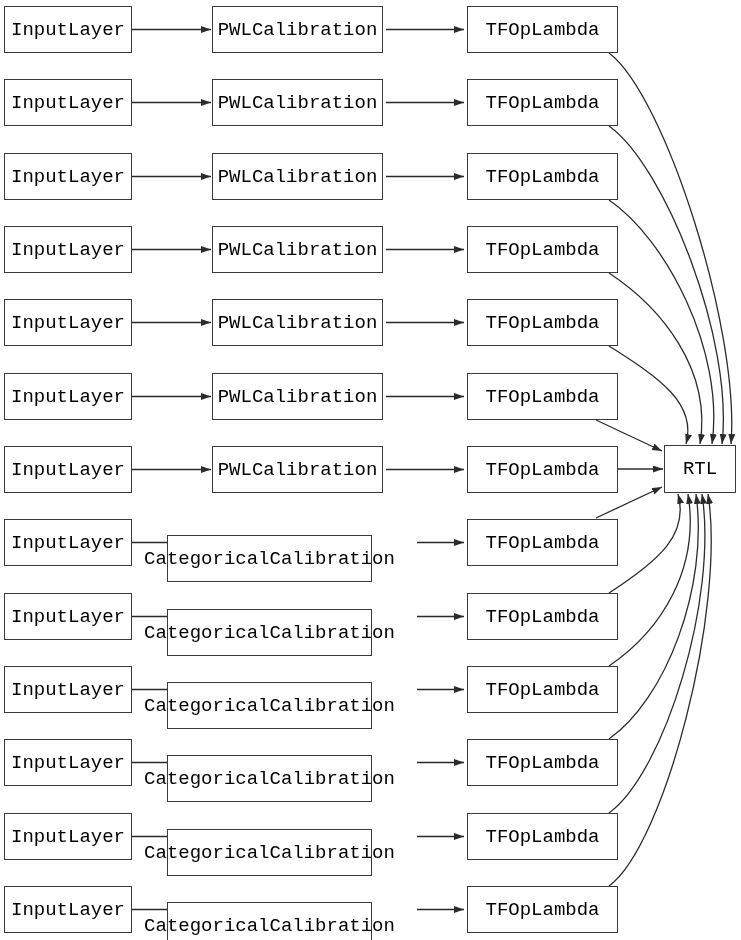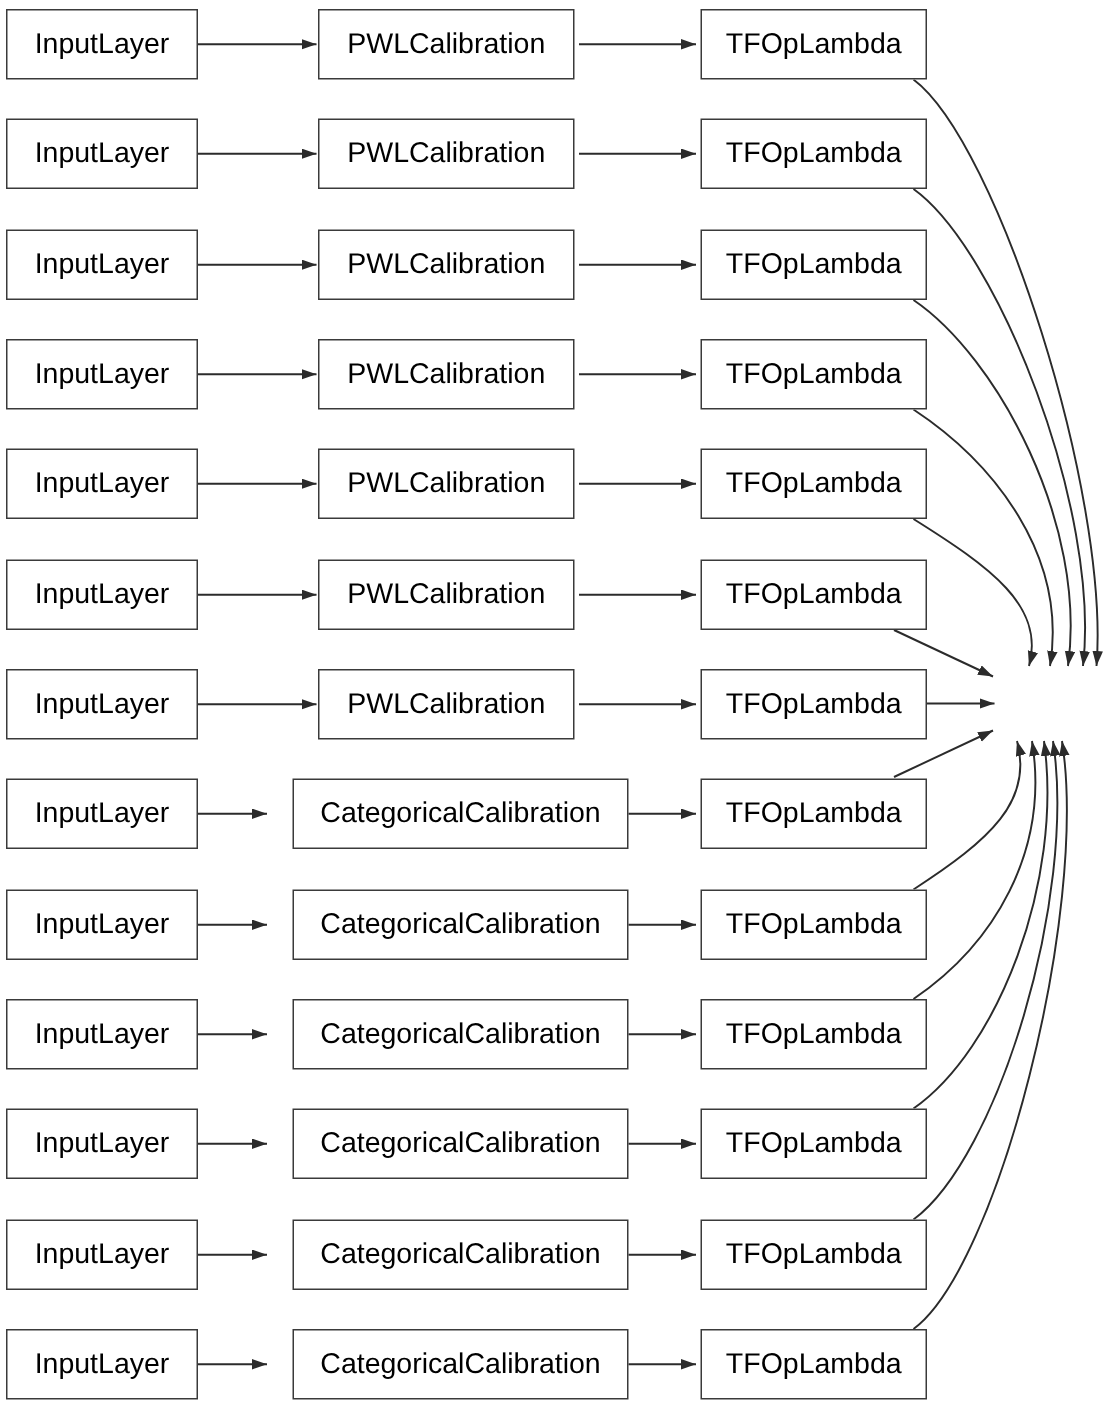--- a/index.html
+++ b/index.html
@@ -1,36 +1,36 @@
 <!DOCTYPE html>
 <html><head>
 <meta charset="utf-8">
 <style>
   html,body{margin:0;padding:0;background:#ffffff;}
   .canvas{
     position:relative;
     width:741px;height:940px;
     background:#ffffff;
-    font-family:Liberation Sans, sans-serif;
+    font-family:Liberation Mono, monospace;
     overflow:hidden;
   }
   .edges{position:absolute;left:0;top:0;width:741px;height:940px;}
   .box{
     position:absolute;
     height:47px;
     box-sizing:border-box;
     border:1.4px solid #3a3a3a;
     background:#ffffff;
     display:flex;align-items:center;justify-content:center;
     font-size:19px;color:#000000;
     white-space:nowrap;
   }
   .input{left:4px;width:128px;}
   .pwl{left:212px;width:171px;}
-  .cat{left:195px;width:224px;}
+  .cat{left:167px;width:205px;margin-top:16px;}
   .op{left:467px;width:151px;}
   .rtl{left:664px;top:445px;width:72px;height:48px;}
 </style>
 </head>
 <body>
 
 <div class="canvas">
 
   <svg class="edges" viewBox="0 0 741 940" xmlns="http://www.w3.org/2000/svg" fill="none" stroke="#2b2b2b" stroke-width="1.3">
     <defs>
@@ -127,14 +127,15 @@
   <div class="box op" style="top:739px">TFOpLambda</div>
 
   <div class="box input" style="top:813px">InputLayer</div>
   <div class="box cat" style="top:813px">CategoricalCalibration</div>
   <div class="box op" style="top:813px">TFOpLambda</div>
 
   <div class="box input" style="top:886px">InputLayer</div>
   <div class="box cat" style="top:886px">CategoricalCalibration</div>
   <div class="box op" style="top:886px">TFOpLambda</div>
 
+  <div class="box rtl">RTL</div>
 
 </div>
 
 </body></html>

